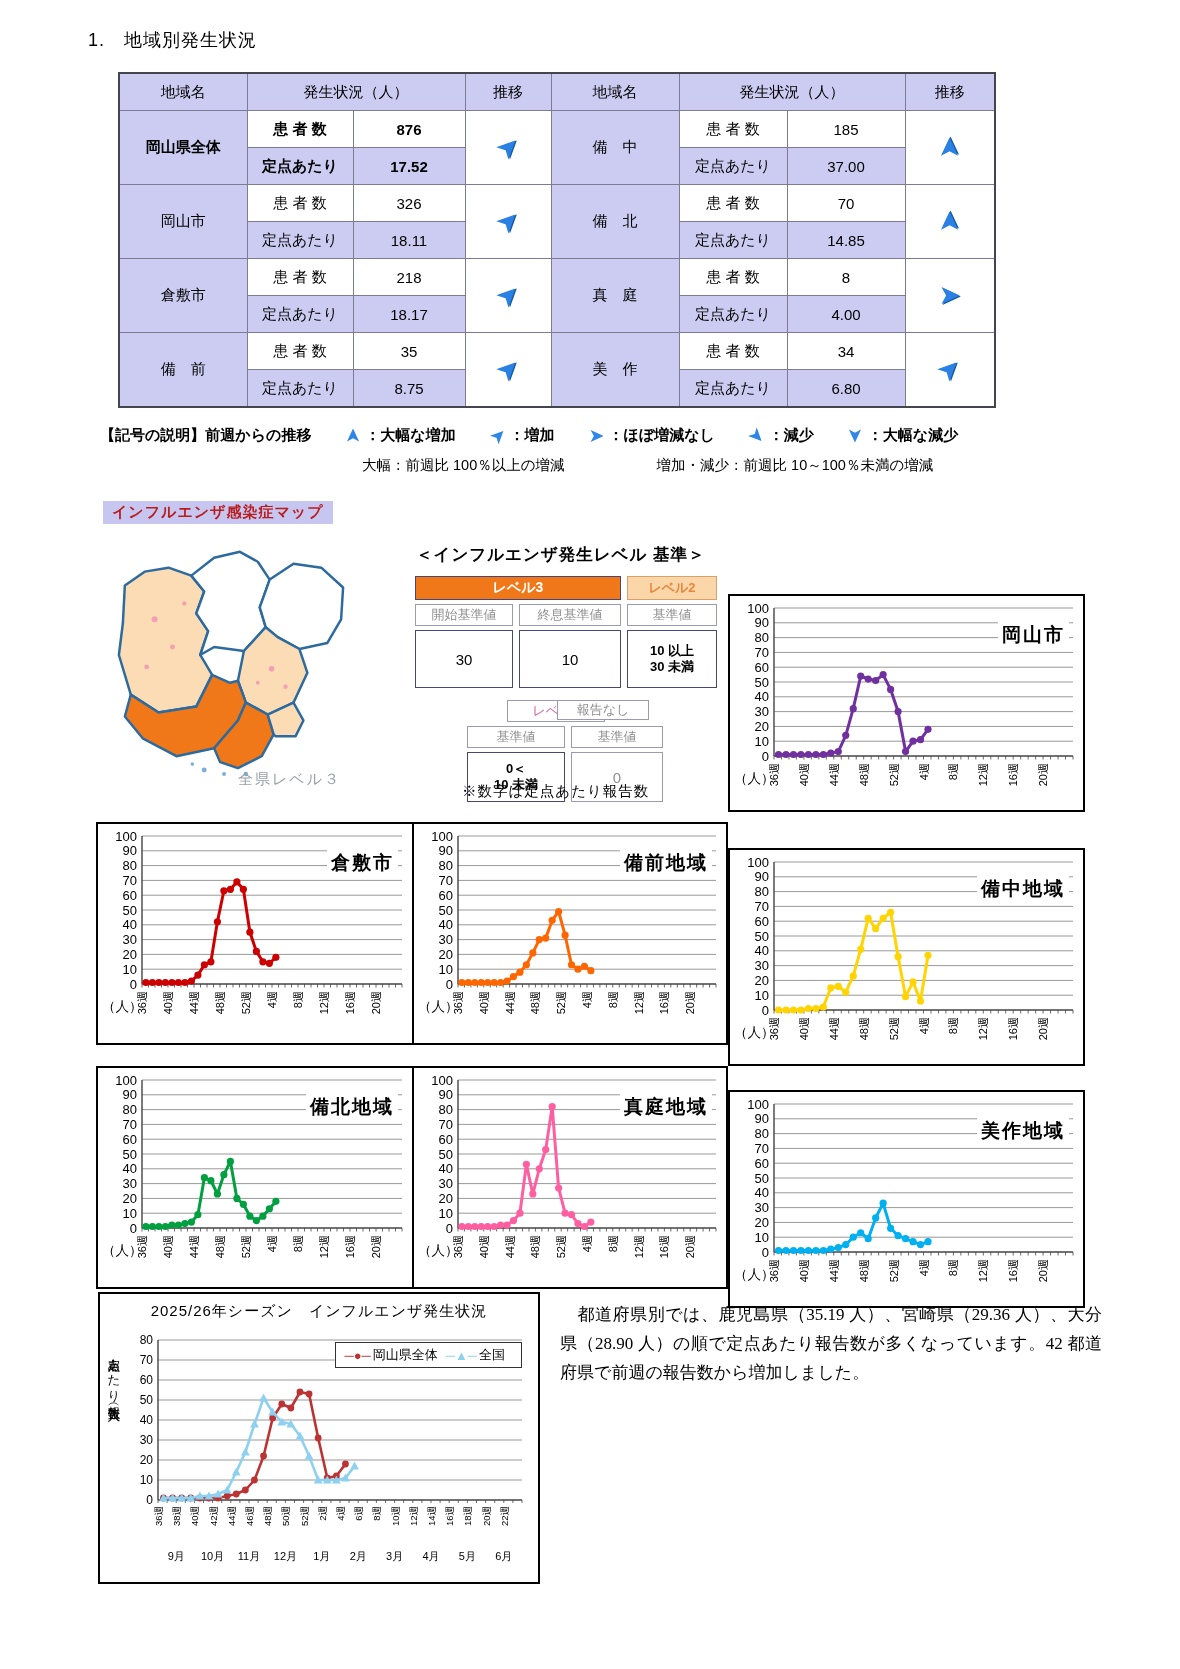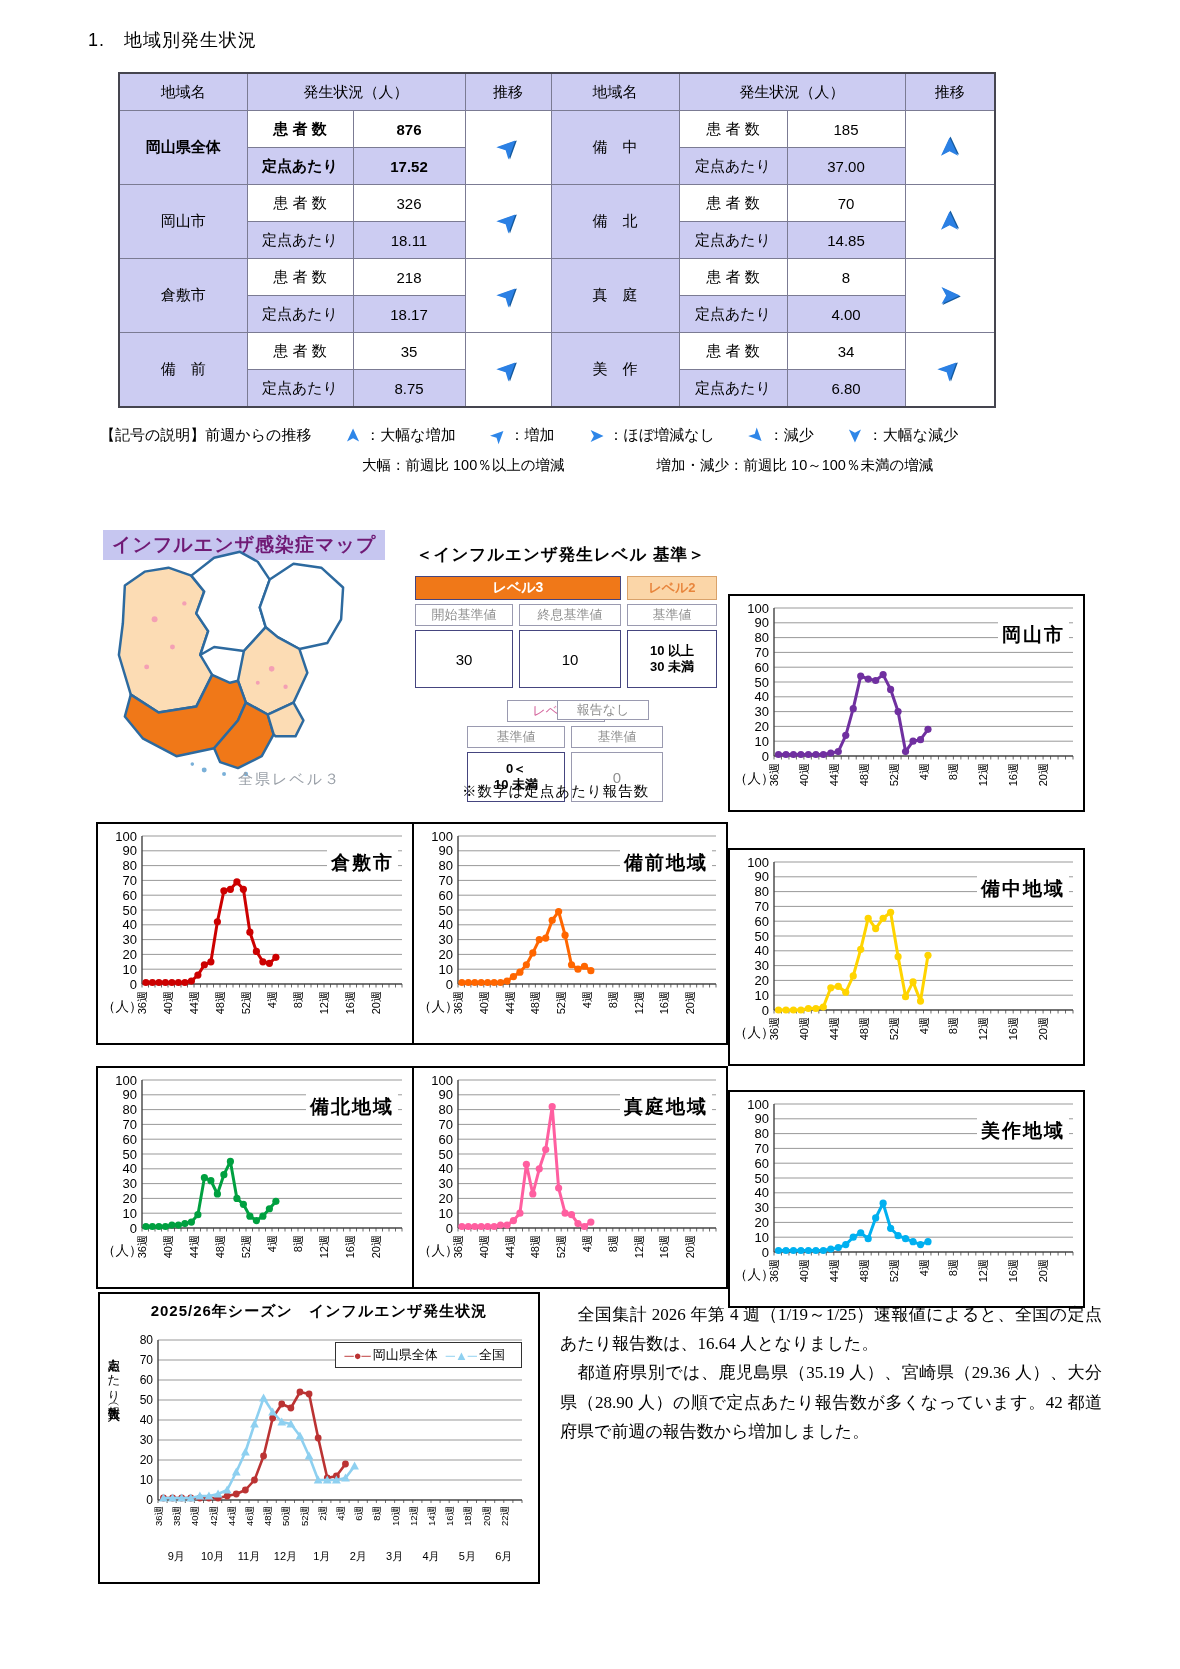--- a/index.html
+++ b/index.html
@@ -27,28 +27,28 @@
   .arrow::before{content:"➤";}
   td.trend .arrow{font-size:27px;}
   .dir-up{transform:rotate(-90deg);}
   .dir-up-right{transform:rotate(-45deg);}
   .dir-right{transform:rotate(0deg);}
   .dir-down-right{transform:rotate(45deg);}
   .dir-down{transform:rotate(90deg);}
 
   
   .sym-legend{position:absolute;left:100px;top:426px;display:flex;align-items:center;
-              font-size:15px;font-weight:400;white-space:nowrap;}
+              font-size:15px;font-weight:700;white-space:nowrap;}
   .sym-legend .item{display:flex;align-items:center;margin-left:34px;}
   .sym-legend .arrow{font-size:19px;margin-right:4px;text-shadow:none;color:#2e86e8;}
   .sym-notes{position:absolute;left:362px;top:456px;display:flex;gap:92px;font-size:14.5px;white-space:nowrap;}
 
   
-  .map-title{position:absolute;left:103px;top:530px;background:#c6c6f0;color:#701a75;
-             font-size:19px;font-weight:600;padding:2px 9px;letter-spacing:1px;}
+  .map-title{position:absolute;left:103px;top:501px;background:#c6c6f0;color:#b91c1c;
+             font-size:15px;font-weight:600;padding:2px 9px;letter-spacing:1px;}
   .map-wrap{position:absolute;left:96px;top:528px;width:268px;height:250px;}
   .map-caption{position:absolute;left:238px;top:770px;font-size:15px;color:#9aa0a8;
                letter-spacing:2px;}
 
   
   .crit-title{position:absolute;left:416px;top:544px;font-size:16.5px;font-weight:bold;letter-spacing:1px;}
   .crit{position:absolute;left:415px;top:576px;width:302px;height:200px;}
   .cbox{position:absolute;border:1.6px solid #45457f;background:#fff;display:flex;
         align-items:center;justify-content:center;text-align:center;box-sizing:border-box;}
   .cbox.gray{color:#8f8f8f;font-size:13px;border-color:#9a9ab0;}
@@ -57,21 +57,21 @@
   .cbox.v{font-size:15px;}
   .cbox.vb{font-size:13px;font-weight:bold;white-space:pre-line;line-height:1.25;}
   .cbox.pink{color:#d4649c;margin-left:40px;}
   .crit-note{position:absolute;left:462px;top:782px;font-size:14.5px;letter-spacing:1px;}
 
   
   .chart{position:absolute;border:2px solid #000;background:#fff;box-sizing:border-box;}
   .chart svg{display:block;}
   .chart .ct{position:absolute;top:26px;right:14px;background:#fff;font-size:19px;font-weight:bold;
              padding:0 4px;letter-spacing:2px;}
-  .season-title{position:absolute;top:8px;left:0;right:0;text-align:center;font-size:15px;font-weight:bold;letter-spacing:1px;}
+  .season-title{position:absolute;top:8px;left:0;right:0;text-align:center;font-size:15px;font-weight:normal;letter-spacing:1px;}
   .season-legend{position:absolute;top:48px;right:16px;border:1.6px solid #333;background:#fff;
                  padding:3px 8px;font-size:13px;display:flex;align-items:center;white-space:nowrap;}
   .season-ylabel{position:absolute;left:5px;top:54px;writing-mode:vertical-rl;font-size:12.5px;letter-spacing:1px;}
 
   
   .summary{position:absolute;left:560px;top:1300px;width:542px;font-size:17px;line-height:1.72;
            text-align:justify;}
   .summary p{margin:0;}
   .link{display:inline-block;margin-top:10px;margin-left:6px;color:#0563c1;text-decoration:underline;
         font-size:17px;cursor:pointer;}
@@ -1109,15 +1109,14 @@
     <div class="season-ylabel">定点あたり報告数（人）</div>
     <div class="season-legend">
       <span style="color: rgb(187, 51, 51); font-weight: bold;">─●─</span>
       <span style="margin: 0px 8px 0px 2px;">岡山県全体</span>
       <span style="color: rgb(142, 208, 240); font-weight: bold;">─▲─</span>
       <span style="margin: 0px 8px 0px 2px;">全国</span>
     </div>
   </div>
 
 <div class="summary serif">
-  <p>　全国集計 2026 年第 4 週（1/19～1/25）速報値によると、全国の定点あたり報告数は、16.64 人となりました。</p>
   <p>　都道府県別では、鹿児島県（35.19 人）、宮崎県（29.36 人）、大分県（28.90 人）の順で定点あたり報告数が多くなっています。42 都道府県で前週の報告数から増加しました。</p>
 </div>
 
 </body></html>

